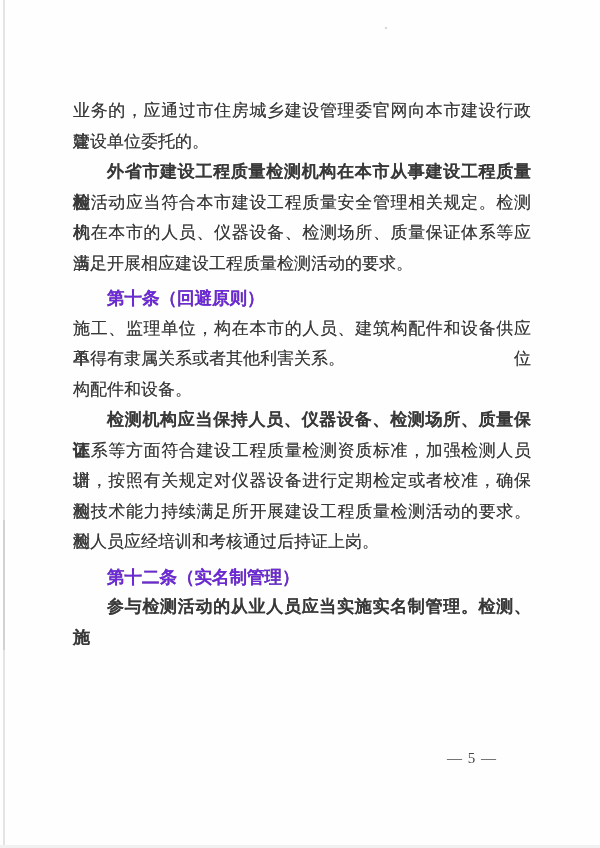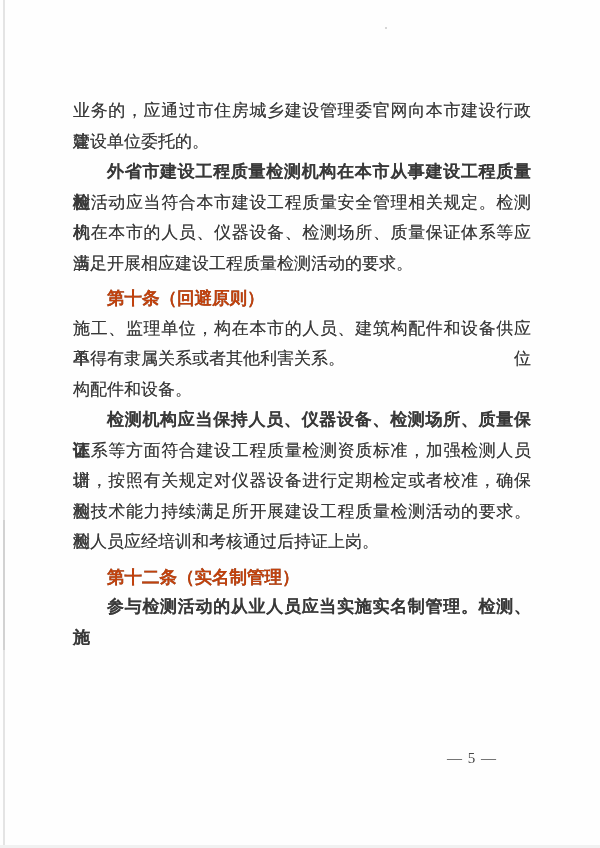--- a/index.html
+++ b/index.html
@@ -72,21 +72,21 @@
     text-justify: inter-character;
   }
   .line.indent {
     text-indent: 34px;
     font-weight: bold;
   }
   .line.heading {
     font-family: "Liberation Sans", sans-serif;
     font-weight: bold;
     font-size: 17.5px;
-    color: #c2410c;
+    color: #6d28d9;
     margin-top: 4px;
   }
   .page-number {
     position: absolute;
     top: 748px;
     left: 437px;
     width: 70px;
     text-align: center;
     font-size: 15px;
     line-height: 20px;

